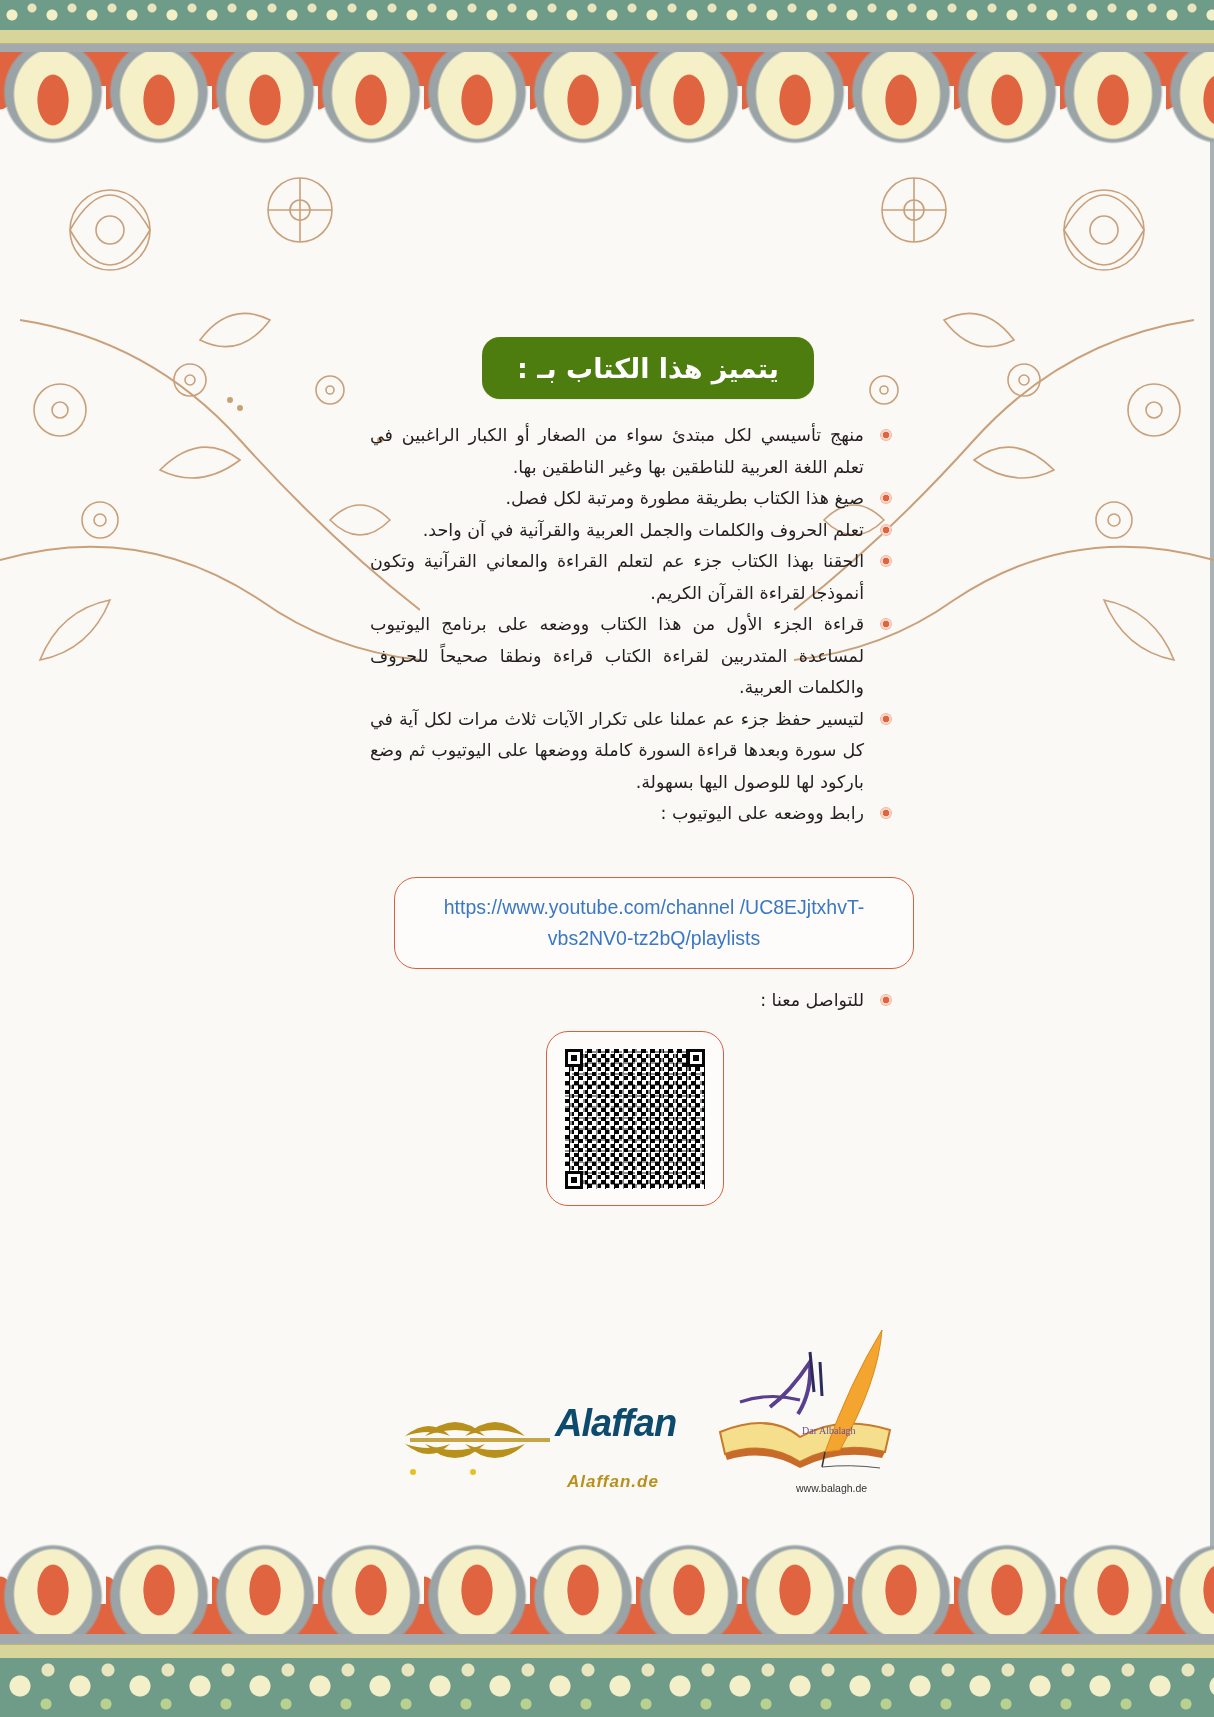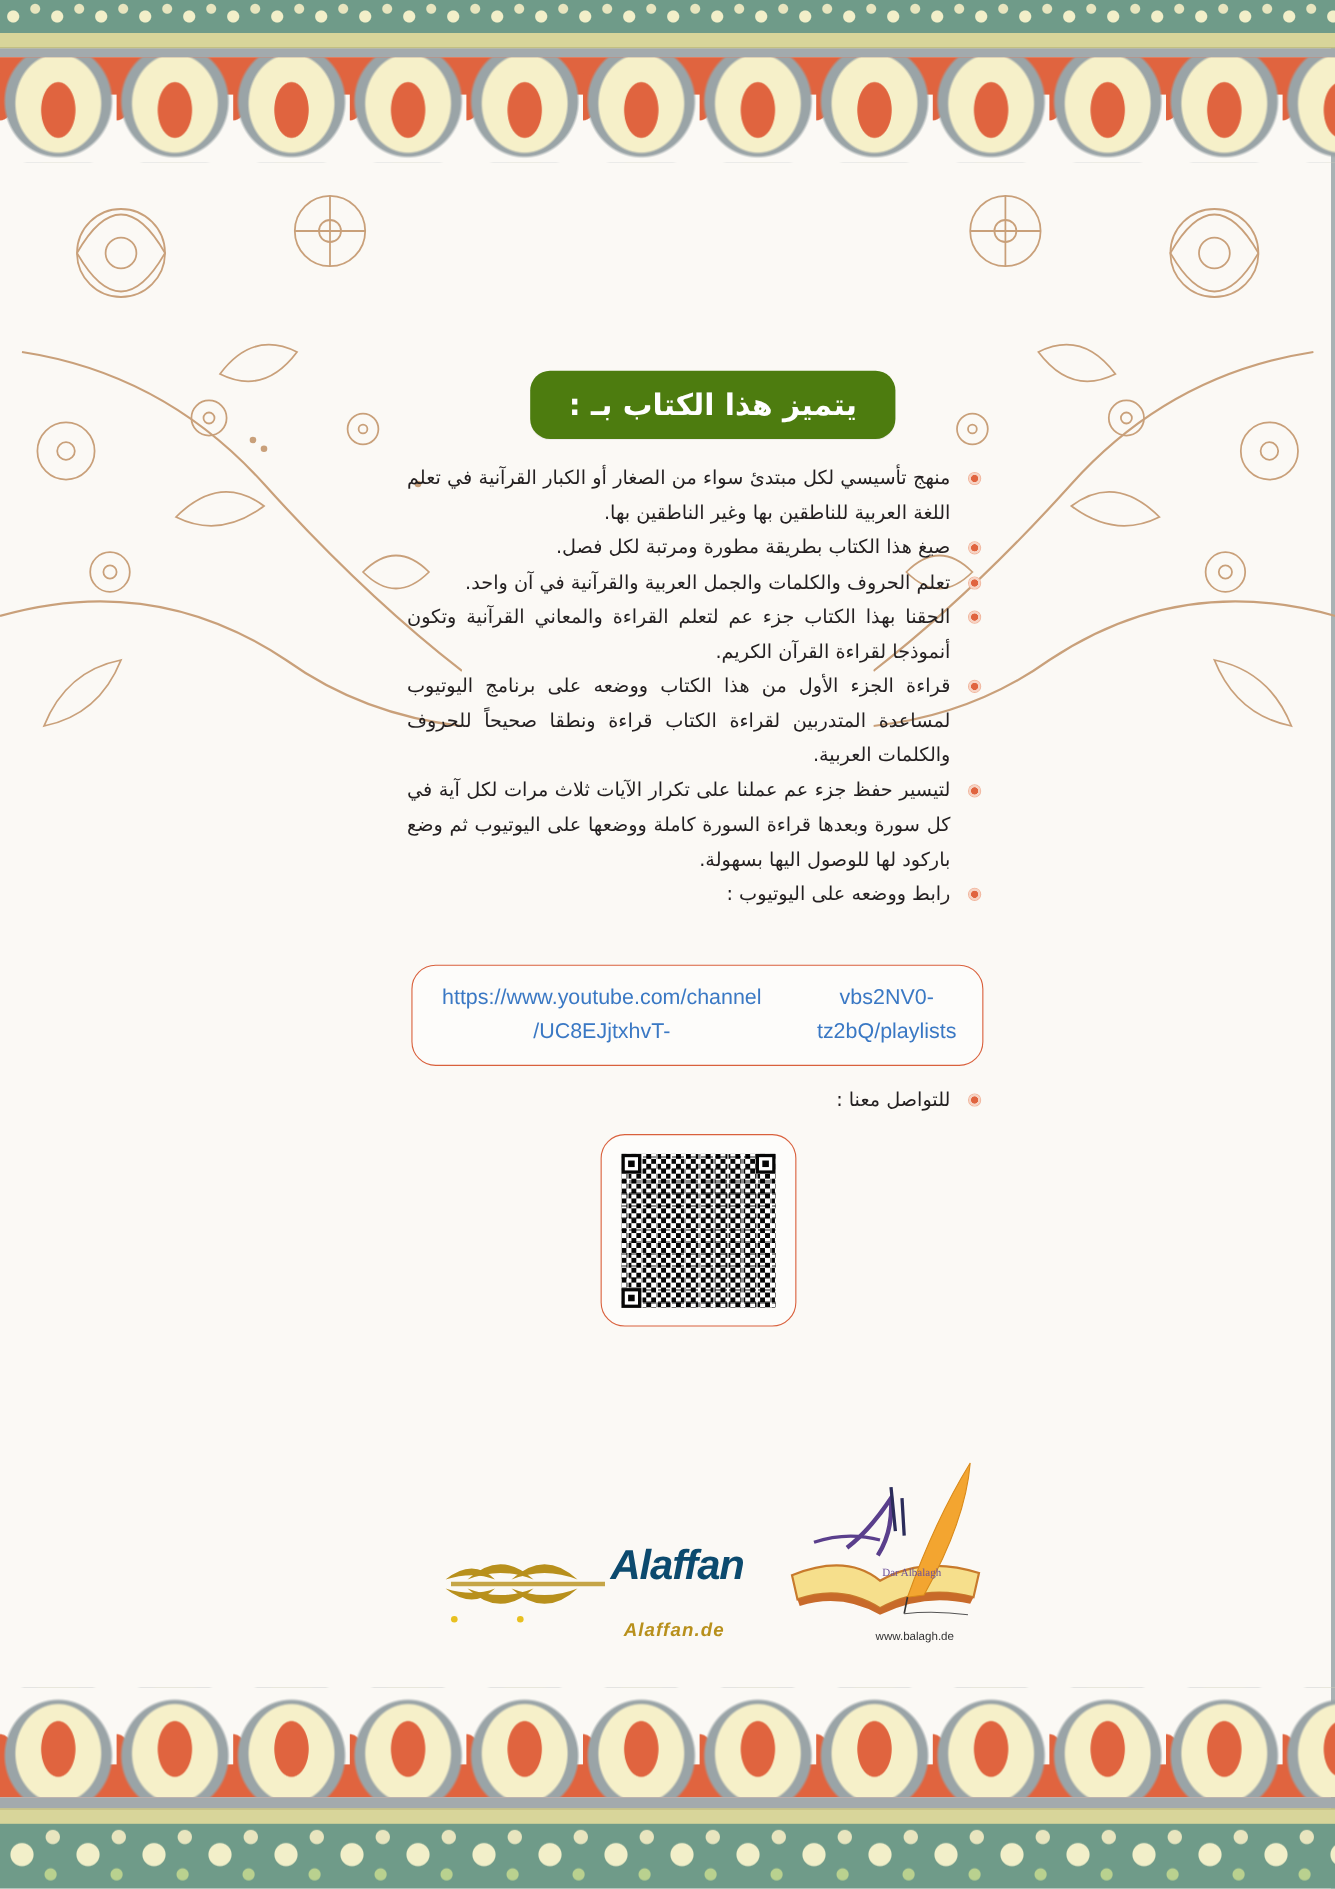--- a/index.html
+++ b/index.html
@@ -76,23 +76,23 @@
     font-family:"DejaVu Sans", sans-serif; font-size:17.5px; line-height:31.5px;
     color:#231f20; text-align:justify; text-align-last:right;
   }
   .bullet {
     position:absolute; right:8px; top:9px; width:12px; height:12px; border-radius:50%;
     background:radial-gradient(circle, #e0643f 0 3px, #f6d3c4 3.5px 5px, #f1b59c 5.5px 6px);
   }
 
   
   .url-box {
-    position:absolute; left:374px; top:877px; width:518px; height:90px;
+    position:absolute; left:394px; top:877px; width:518px; height:90px;
     border:1.5px solid #d9603c; border-radius:22px; background:#fdfcfa;
-    display:flex; flex-direction:row; align-items:center; justify-content:center;
+    display:flex; flex-direction:column; align-items:center; justify-content:center;
   }
   .url-box a {
     color:#3a78c4; text-decoration:none; font-family:"Liberation Sans", sans-serif;
     font-size:19.5px; line-height:31px; text-align:center; display:block;
   }
 
   .contact {
     position:absolute; left:370px; top:985px; width:530px; direction:rtl; list-style:none; margin:0; padding:0;
   }
   .contact li { position:relative; padding-right:36px; font-size:17.5px; line-height:31px; color:#231f20; }
@@ -202,21 +202,21 @@
       <circle cx="100" cy="380" r="6"></circle>
     <path d="M330 380 Q360 350 390 380 Q360 410 330 380Z"></path>
   </g>
 </svg>
 
 <div class="heading-pill">
   <span>يتميز هذا الكتاب بـ :</span>
 </div>
 
 <ul class="features">
-  <li><span class="bullet"></span><span>منهج تأسيسي لكل مبتدئ سواء من الصغار أو الكبار القرآنية في تعلم اللغة العربية للناطقين بها وغير الناطقين بها.</span></li>
+  <li><span class="bullet"></span><span>منهج تأسيسي لكل مبتدئ سواء من الصغار أو الكبار الراغبين في تعلم اللغة العربية للناطقين بها وغير الناطقين بها.</span></li>
   <li><span class="bullet"></span><span>صيغ هذا الكتاب بطريقة مطورة ومرتبة لكل فصل.</span></li>
   <li><span class="bullet"></span><span>تعلم الحروف والكلمات والجمل العربية والقرآنية في آن واحد.</span></li>
   <li><span class="bullet"></span><span>الحقنا بهذا الكتاب جزء عم لتعلم القراءة والمعاني القرآنية وتكون أنموذجا لقراءة القرآن الكريم.</span></li>
   <li><span class="bullet"></span><span>قراءة الجزء الأول من هذا الكتاب ووضعه على برنامج اليوتيوب لمساعدة المتدربين لقراءة الكتاب قراءة ونطقا صحيحاً للحروف والكلمات العربية.</span></li>
   <li><span class="bullet"></span><span>لتيسير حفظ جزء عم عملنا على تكرار الآيات ثلاث مرات لكل آية في كل سورة وبعدها قراءة السورة كاملة ووضعها على اليوتيوب ثم وضع باركود لها للوصول اليها بسهولة.</span></li>
   <li><span class="bullet"></span><span>رابط ووضعه على اليوتيوب :</span></li>
 </ul>
 
 <div class="url-box">
   <a>https://www.youtube.com/channel /UC8EJjtxhvT-</a>

